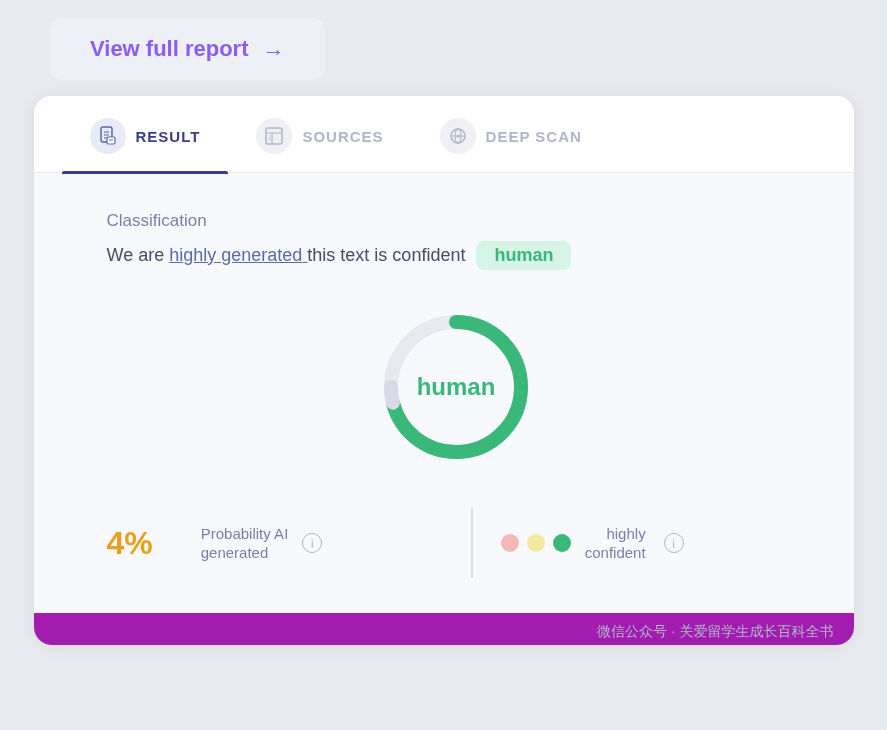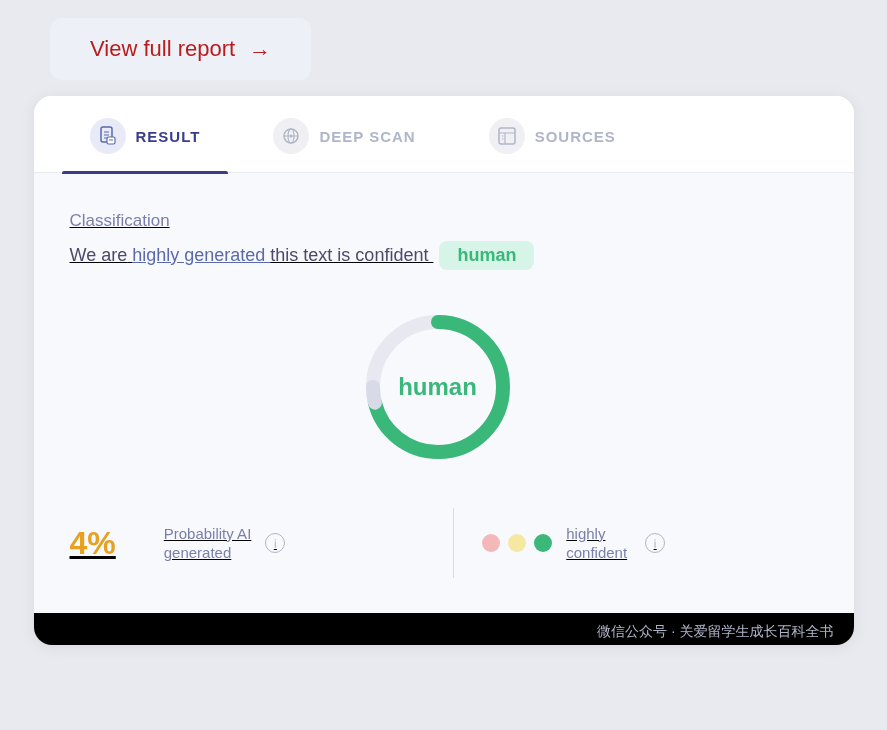--- a/index.html
+++ b/index.html
@@ -15,48 +15,48 @@
       padding: 18px 20px;
     }
 
     
     .view-full-report-btn {
       background: #eef0f8;
       border: none;
       border-radius: 12px;
       padding: 18px 40px;
       font-size: 22px;
-      color: #b91c1c;
+      color: #8b5cf6;
       cursor: pointer;
       display: flex;
       align-items: center;
       gap: 14px;
       margin-bottom: 16px;
       align-self: flex-start;
       margin-left: 30px;
-      font-weight: 400;
+      font-weight: 700;
     }
 
     
     .main-card {
       background: #ffffff;
       border-radius: 18px;
       width: 820px;
       box-shadow: 0 2px 16px rgba(0,0,0,0.07);
       overflow: hidden;
     }
 
     
     .tabs {
       display: flex;
       align-items: center;
       border-bottom: 1.5px solid #e8eaf0;
       padding: 0 28px;
       background: #fff;
-      gap: 17px;
+      gap: 0;
     }
     .tab {
       display: flex;
       align-items: center;
       gap: 10px;
       padding: 22px 28px 18px 28px;
       cursor: pointer;
       position: relative;
       font-size: 15px;
       font-weight: 600;
@@ -90,24 +90,23 @@
       background: #e8eaf8;
       color: #5a6aaa;
     }
     .tab:not(.active) .tab-icon {
       background: #f0f0f4;
       color: #b0b5c8;
     }
 
     
     .card-body {
-      padding: 38px 48px 32px 36px;
+      padding: 38px 48px 32px 73px;
       background: #f8f9fd;
       min-height: 440px;
-      text-decoration: underline;
     }
 
     
     .classification-label {
       font-size: 17px;
       color: #7a7fa8;
       font-weight: 500;
       margin-bottom: 10px;
     }
     .classification-sentence {
@@ -217,20 +216,21 @@
       border-radius: 50%;
     }
     .dot-red { background: #f5b8b8; }
     .dot-yellow { background: #f5e8a0; }
     .dot-green { background: #3ab87a; }
     .confidence-label {
       font-size: 15px;
       color: #7a7fa8;
       line-height: 1.3;
       margin-left: 4px;
+      text-align: right;
     }
     .confidence-info-icon {
       width: 20px;
       height: 20px;
       border-radius: 50%;
       border: 1.5px solid #b0b5c8;
       display: flex;
       align-items: center;
       justify-content: center;
       font-size: 12px;
@@ -239,21 +239,21 @@
       flex-shrink: 0;
       margin-left: 8px;
     }
 
     
     .watermark {
       font-size: 14px;
       color: #b0b5c8;
       text-align: right;
       padding: 10px 20px 4px 0;
-      background: #000000;
+      background: #a21caf;
     }
   </style>
 </head>
 <body>
 
 <button class="view-full-report-btn">
   <span>View full report</span>
   <span>→</span>
 </button>
 
@@ -271,40 +271,40 @@
           <rect x="9" y="11" width="8" height="7" rx="1.5" stroke="#5a6aaa" stroke-width="1.2" fill="white"></rect>
           <line x1="11" y1="14" x2="15" y2="14" stroke="#5a6aaa" stroke-width="1"></line>
         </svg>
       </div>
       <span>RESULT</span>
     </div>
 
     <div class="tab">
       <div class="tab-icon">
         <svg width="20" height="20" viewBox="0 0 20 20" fill="none">
-          <circle cx="10" cy="10" r="7" stroke="#b0b5c8" stroke-width="1.5" fill="none"></circle>
-          <ellipse cx="10" cy="10" rx="3" ry="7" stroke="#b0b5c8" stroke-width="1.2" fill="none"></ellipse>
-          <line x1="3" y1="10" x2="17" y2="10" stroke="#b0b5c8" stroke-width="1.2"></line>
-          <circle cx="10" cy="10" r="1.5" fill="#b0b5c8"></circle>
-        </svg>
-      </div>
-      <span>DEEP SCAN</span>
-    </div>
-
-    <div class="tab">
-      <div class="tab-icon">
-        <svg width="20" height="20" viewBox="0 0 20 20" fill="none">
           <rect x="2" y="2" width="16" height="16" rx="2" stroke="#b0b5c8" stroke-width="1.5" fill="none"></rect>
           <line x1="2" y1="7" x2="18" y2="7" stroke="#b0b5c8" stroke-width="1.2"></line>
           <line x1="8" y1="7" x2="8" y2="18" stroke="#b0b5c8" stroke-width="1.2"></line>
           <line x1="5" y1="10" x2="6.5" y2="10" stroke="#b0b5c8" stroke-width="1"></line>
           <line x1="5" y1="13" x2="6.5" y2="13" stroke="#b0b5c8" stroke-width="1"></line>
         </svg>
       </div>
       <span>SOURCES</span>
+    </div>
+
+    <div class="tab">
+      <div class="tab-icon">
+        <svg width="20" height="20" viewBox="0 0 20 20" fill="none">
+          <circle cx="10" cy="10" r="7" stroke="#b0b5c8" stroke-width="1.5" fill="none"></circle>
+          <ellipse cx="10" cy="10" rx="3" ry="7" stroke="#b0b5c8" stroke-width="1.2" fill="none"></ellipse>
+          <line x1="3" y1="10" x2="17" y2="10" stroke="#b0b5c8" stroke-width="1.2"></line>
+          <circle cx="10" cy="10" r="1.5" fill="#b0b5c8"></circle>
+        </svg>
+      </div>
+      <span>DEEP SCAN</span>
     </div>
 
   </div>
 
   <div class="card-body">
 
     <div class="classification-label">Classification</div>
     <div class="classification-sentence">
       <span>We are</span>
       <a href="#">

